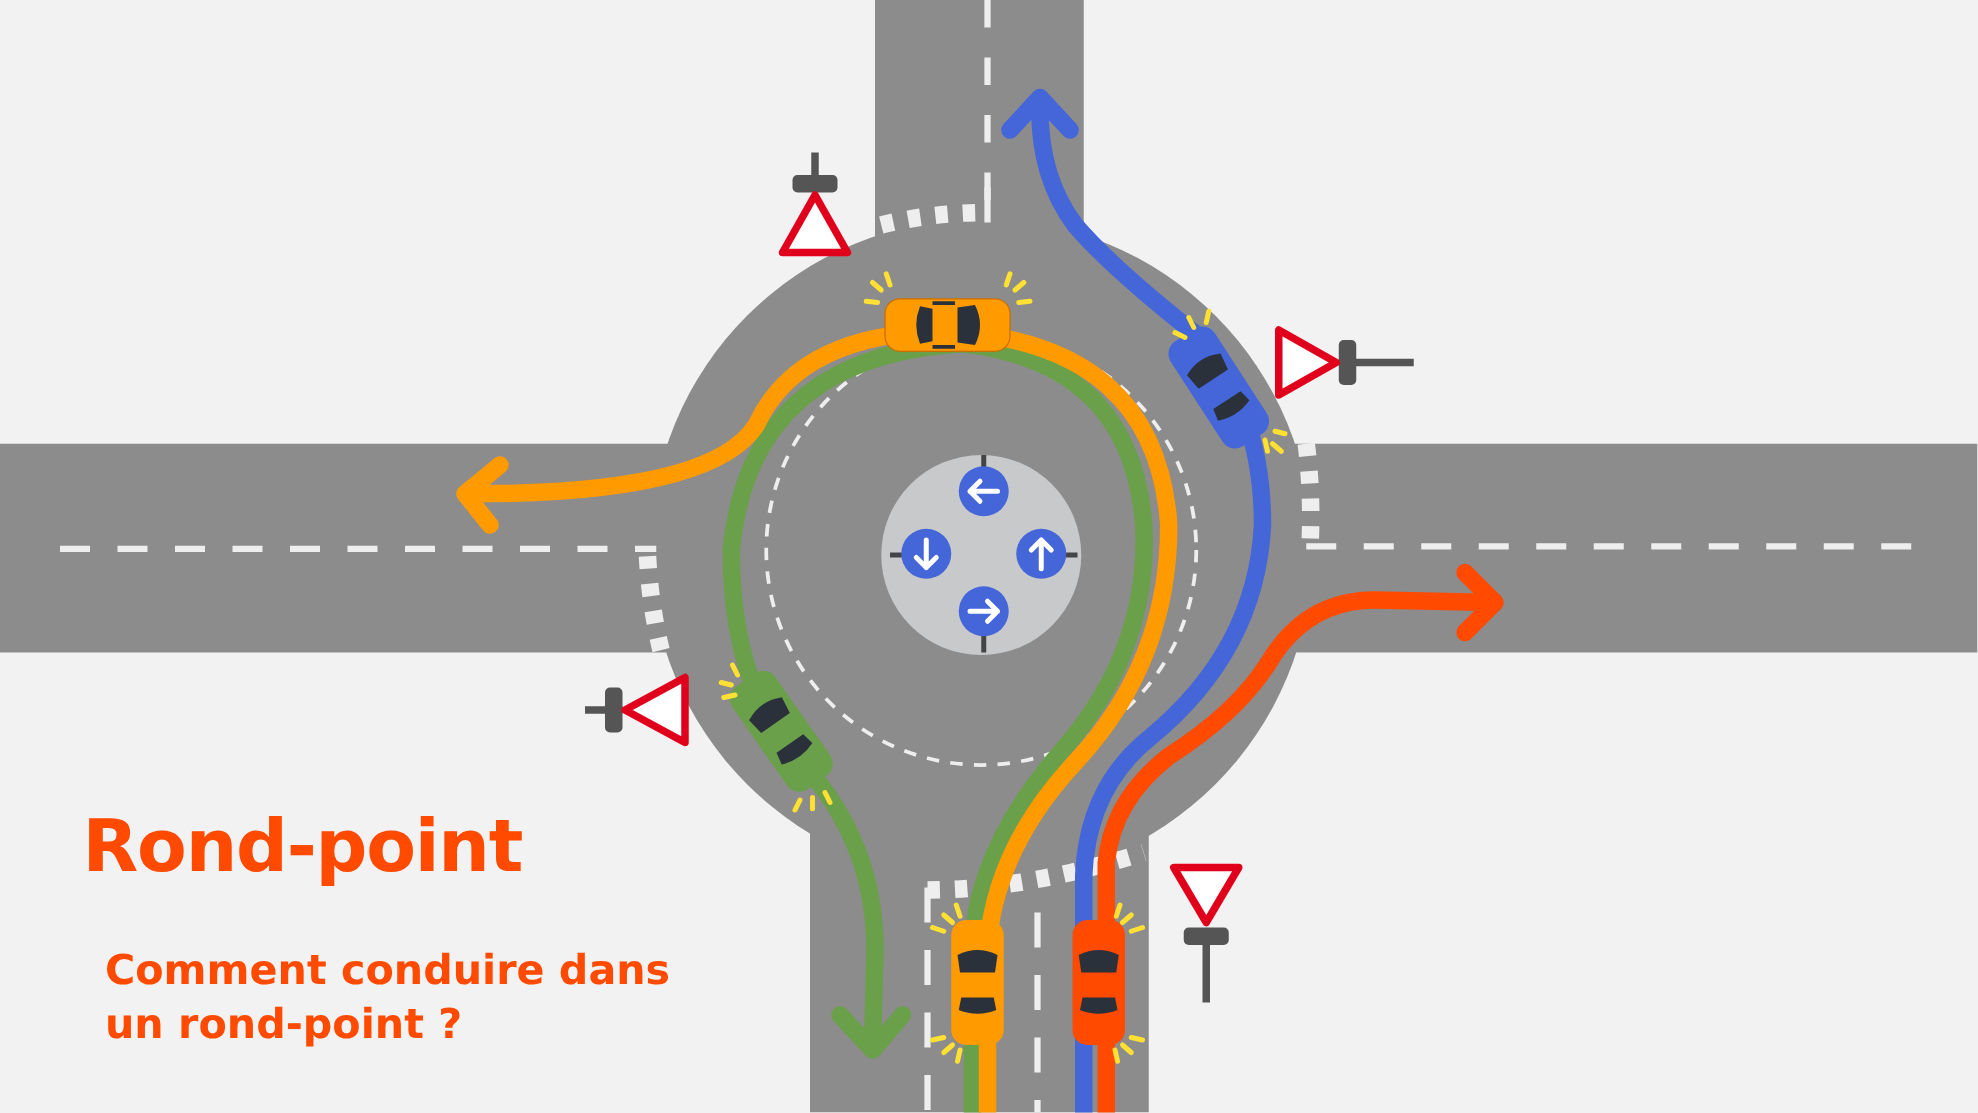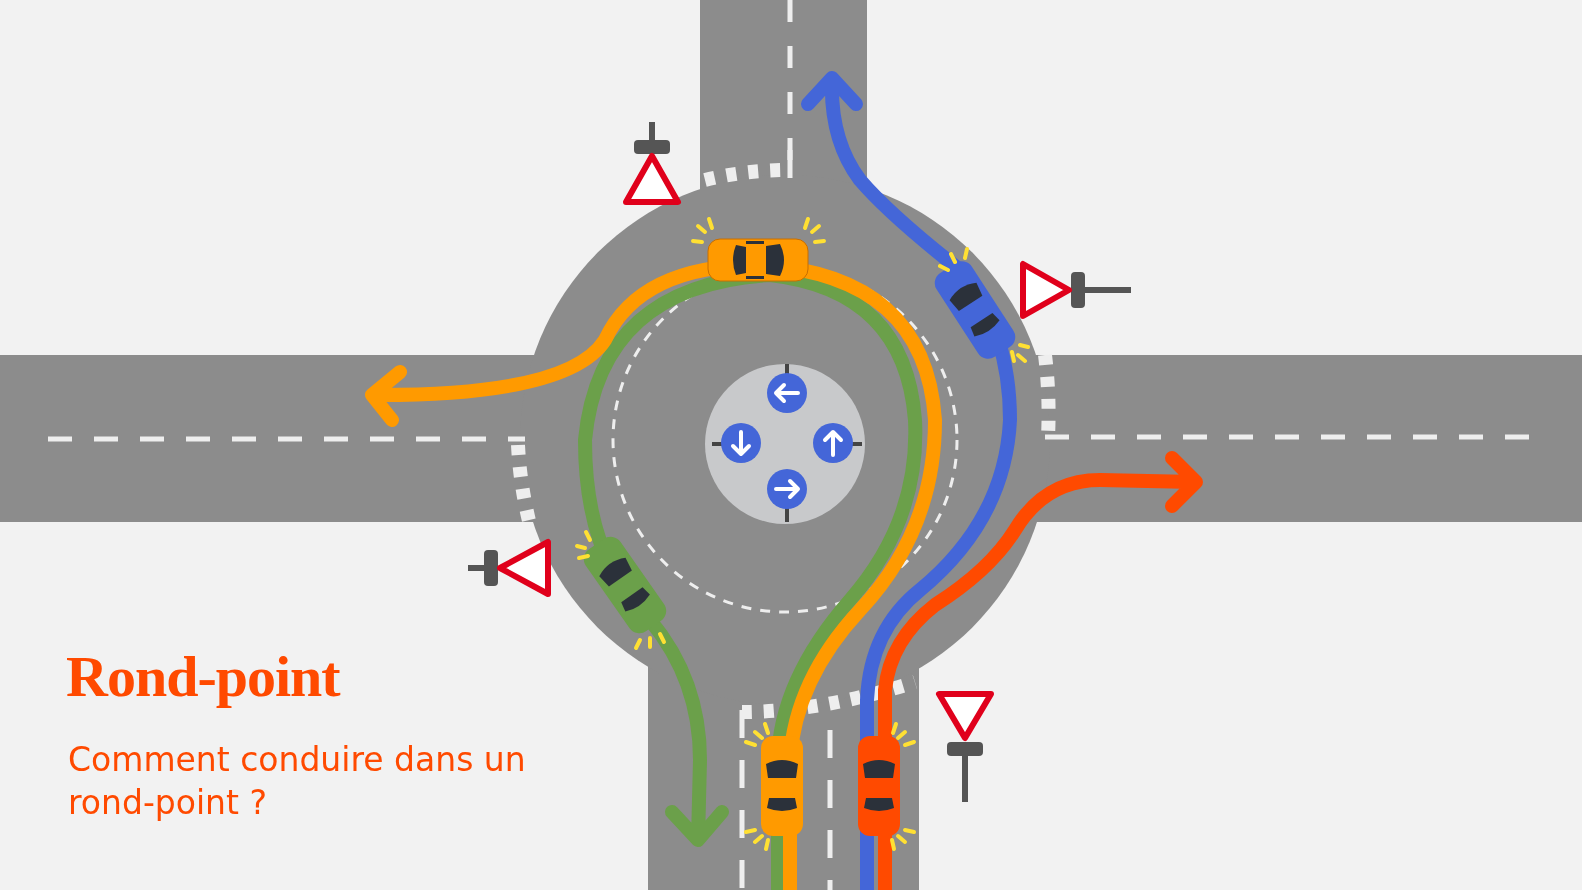--- a/index.html
+++ b/index.html
@@ -1,19 +1,19 @@
 <!DOCTYPE html>
 <html><head>
 <meta charset="utf-8">
 <style>
   html,body{margin:0;padding:0;}
   body{width:1582px;height:890px;overflow:hidden;background:#f2f2f2;position:relative;font-family:"DejaVu Sans","Liberation Sans",sans-serif;}
   #scene{position:absolute;left:0;top:0;}
-  .title{position:absolute;left:66px;top:648px;color:#ff4a00;font-weight:bold;font-size:58px;letter-spacing:-1px;line-height:1;margin:0;font-family:Liberation Serif, serif;}
-  .subtitle{position:absolute;left:68px;top:738px;color:#ff4a00;font-weight:normal;font-size:33px;line-height:43px;margin:0;width:460px;}
+  .title{position:absolute;left:66px;top:648px;color:#ff4a00;font-weight:bold;font-size:58px;letter-spacing:-1px;line-height:1;margin:0;}
+  .subtitle{position:absolute;left:68px;top:738px;color:#ff4a00;font-weight:bold;font-size:33px;line-height:43px;margin:16px;width:460px;}
 </style>
 </head>
 <body>
 
 <svg id="scene" width="1582" height="890" viewBox="0 0 1582 890" xmlns="http://www.w3.org/2000/svg">
   <defs>
     <g id="car-body">
       <rect x="-22" y="-45" width="44" height="90" rx="12"></rect>
     </g>
   </defs>

